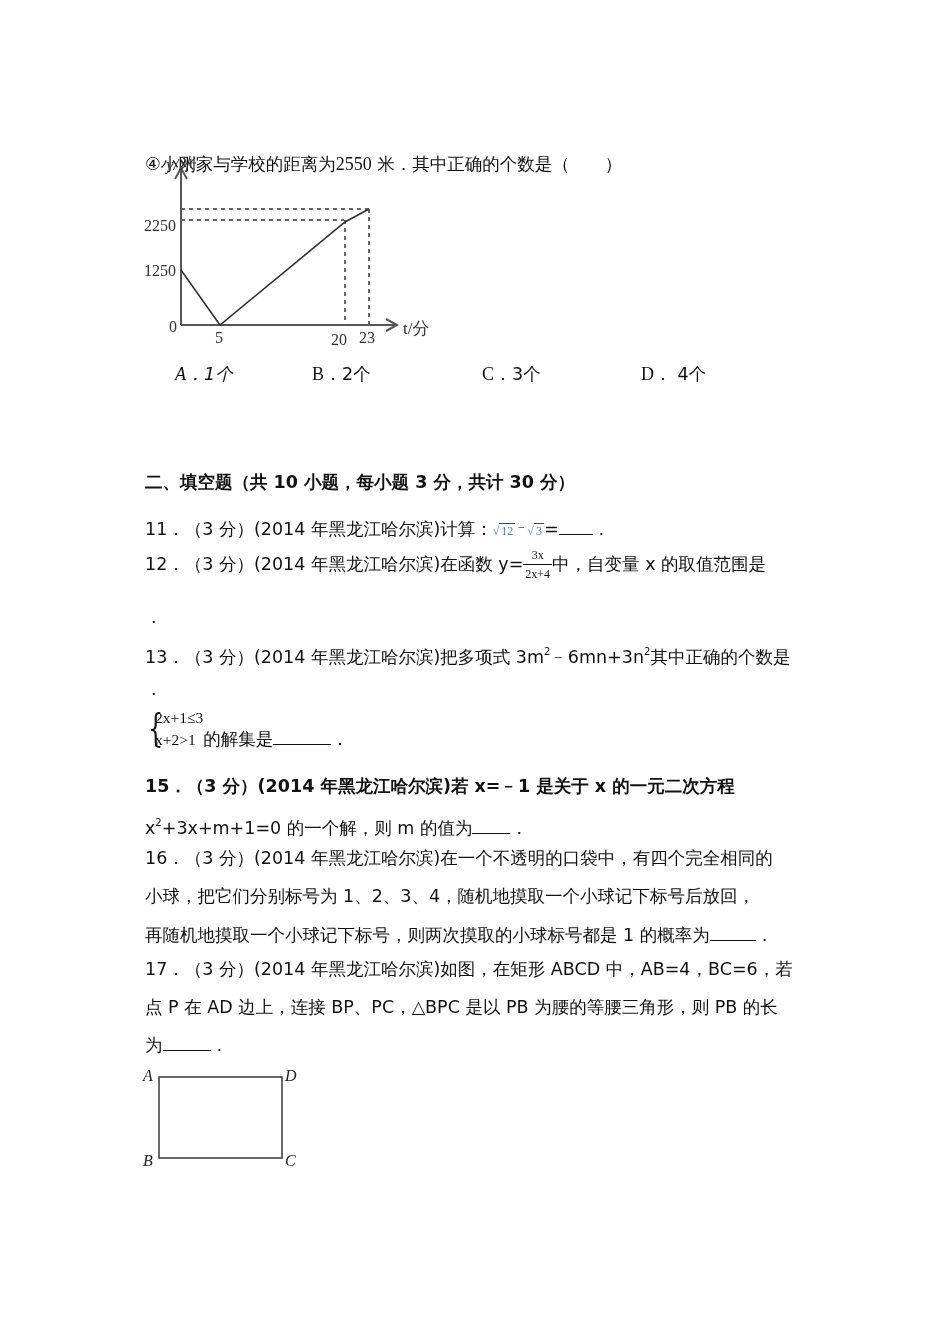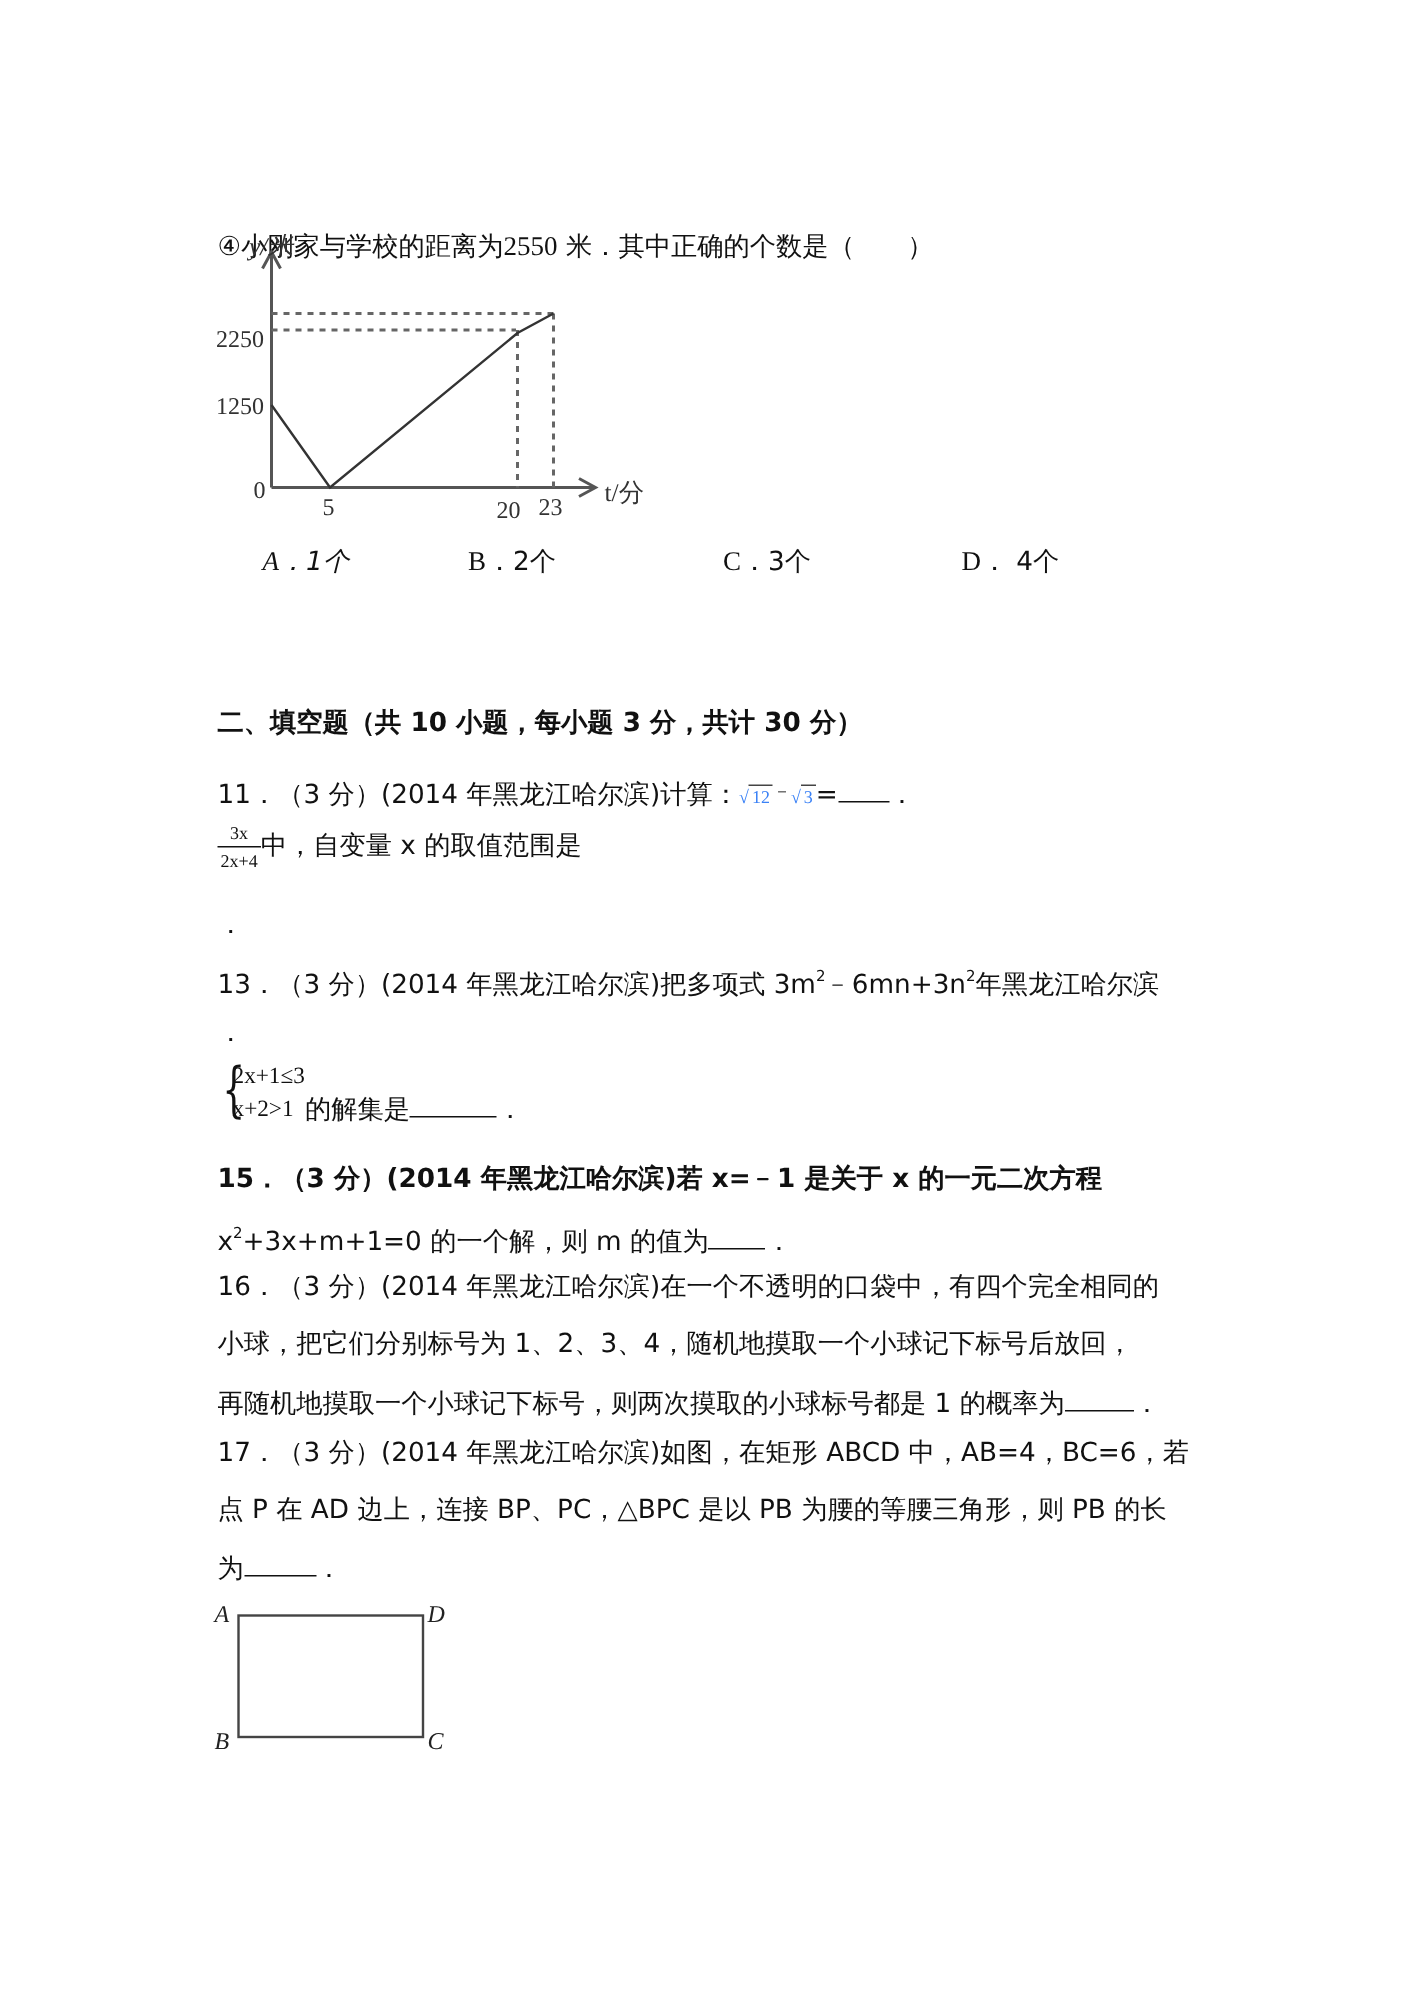--- a/index.html
+++ b/index.html
@@ -66,26 +66,26 @@
   <span class="serif">D．</span><span> 4个</span>
 </div>
 
 <div class="line bold" style="top:470px;">二、填空题（共 10 小题，每小题 3 分，共计 30 分）</div>
 
 <div class="line" style="top:506px;">
   <span>11．（3 分）(2014 年黑龙江哈尔滨)计算：</span><span class="sqrt">√<span class="rad">12</span></span><span style="font-size:12px;color:#444;vertical-align:4px;">－</span><span class="sqrt">√<span class="rad">3</span></span><span>=</span><span class="blank" style="width:34px;"></span><span>．</span>
 </div>
 
 <div class="line" style="top:546px;">
-  <span class="frac"><span class="num">3x</span><span class="den">2x+4</span></span><span>中，自变量 x 的取值范围是</span>
+  <span>12．（3 分）(2014 年黑龙江哈尔滨)在函数 y=</span><span class="frac"><span class="num">3x</span><span class="den">2x+4</span></span><span>中，自变量 x 的取值范围是</span>
 </div>
 <div class="line" style="top:605px;">．</div>
 
 <div class="line" style="top:640px;">
-  <span>13．（3 分）(2014 年黑龙江哈尔滨)把多项式 3m</span><span class="sup">2</span><span>﹣6mn+3n</span><span class="sup">2</span><span>年黑龙江哈尔滨</span>
+  <span>13．（3 分）(2014 年黑龙江哈尔滨)把多项式 3m</span><span class="sup">2</span><span>﹣6mn+3n</span><span class="sup">2</span><span>其中正确的个数是</span>
 </div>
 <div class="line" style="top:677px;">．</div>
 
 <div class="line" style="top:726px;">
   <span class="system" style="margin-top:-22px;"><span class="brace">{</span><span style="display:block;">2x+1≤3</span><span style="display:block;">x+2&gt;1</span></span><span>的解集是</span><span class="blank" style="width:58px;"></span><span>．</span>
 </div>
 
 <div class="line" style="top:774px;font-weight:bold;">15．（3 分）(2014 年黑龙江哈尔滨)若 x=﹣1 是关于 x 的一元二次方程</div>
 <div class="line" style="top:811px;">
   <span>x</span><span class="sup">2</span><span>+3x+m+1=0 的一个解，则 m 的值为</span><span class="blank" style="width:38px;"></span><span>．</span>

